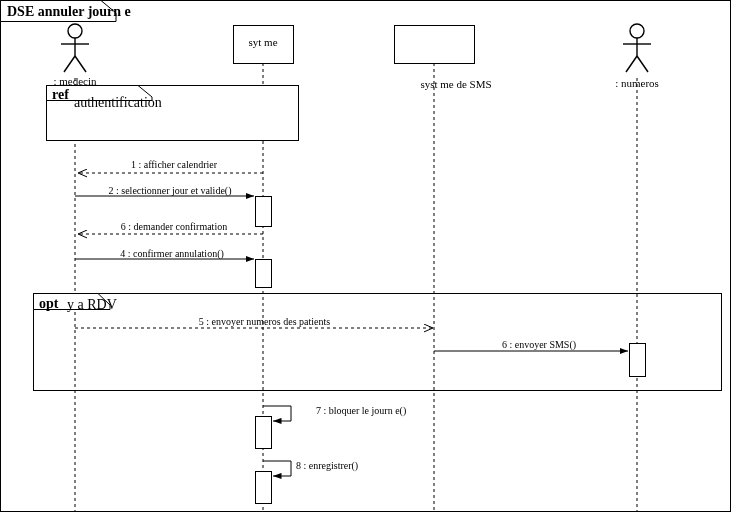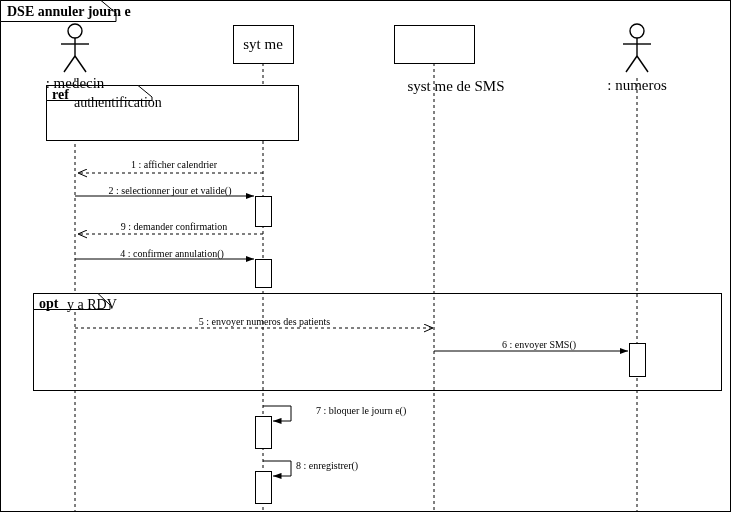--- a/index.html
+++ b/index.html
@@ -35,21 +35,21 @@
   .txt-b {
     font-weight: bold;
   }
   .txt-frame {
     font-size: 14px;
   }
   .msg-label {
     font-size: 10px;
   }
   .lifeline-name {
-    font-size: 15px;
+    font-size: 11px;
   }
   .center {
     transform: translateX(-50%);
   }
 </style>
 </head>
 <body>
 
 <div id="canvas">
 
@@ -142,21 +142,21 @@
   <div class="txt txt-b txt-frame" style="left:52px; top:88px;">ref</div>
   <div class="txt txt-frame" style="left:74px; top:89px;margin-top:7px;">authentification</div>
 
   <div class="txt txt-b txt-frame" style="left:39px; top:297px;">opt</div>
   <div class="txt txt-frame" style="left:59px; top:298px;margin-left:8px;">y a RDV</div>
 
   <div class="txt msg-label center" style="left:174px; top:160px;">1 : afficher calendrier</div>
 
   <div class="txt msg-label center" style="left:170px; top:186px;">2 : selectionner jour et valide()</div>
 
-  <div class="txt msg-label center" style="left:174px; top:222px;">9 : demander confirmation</div>
+  <div class="txt msg-label center" style="left:174px; top:222px;">6 : demander confirmation</div>
 
   <div class="txt msg-label center" style="left:172px; top:249px;">4 : confirmer annulation()</div>
 
   <div class="txt msg-label center" style="left:258px; top:317px;padding-left:13px;">5 : envoyer numeros des patients</div>
 
   <div class="txt msg-label center" style="left:539px; top:340px;text-align:right;">6 : envoyer SMS()</div>
 
   <div class="txt msg-label" style="left:296px; top:406px;margin-left:20px;">7 : bloquer le journ  e()</div>
 
   <div class="txt msg-label" style="left:296px; top:461px;">8 : enregistrer()</div>

